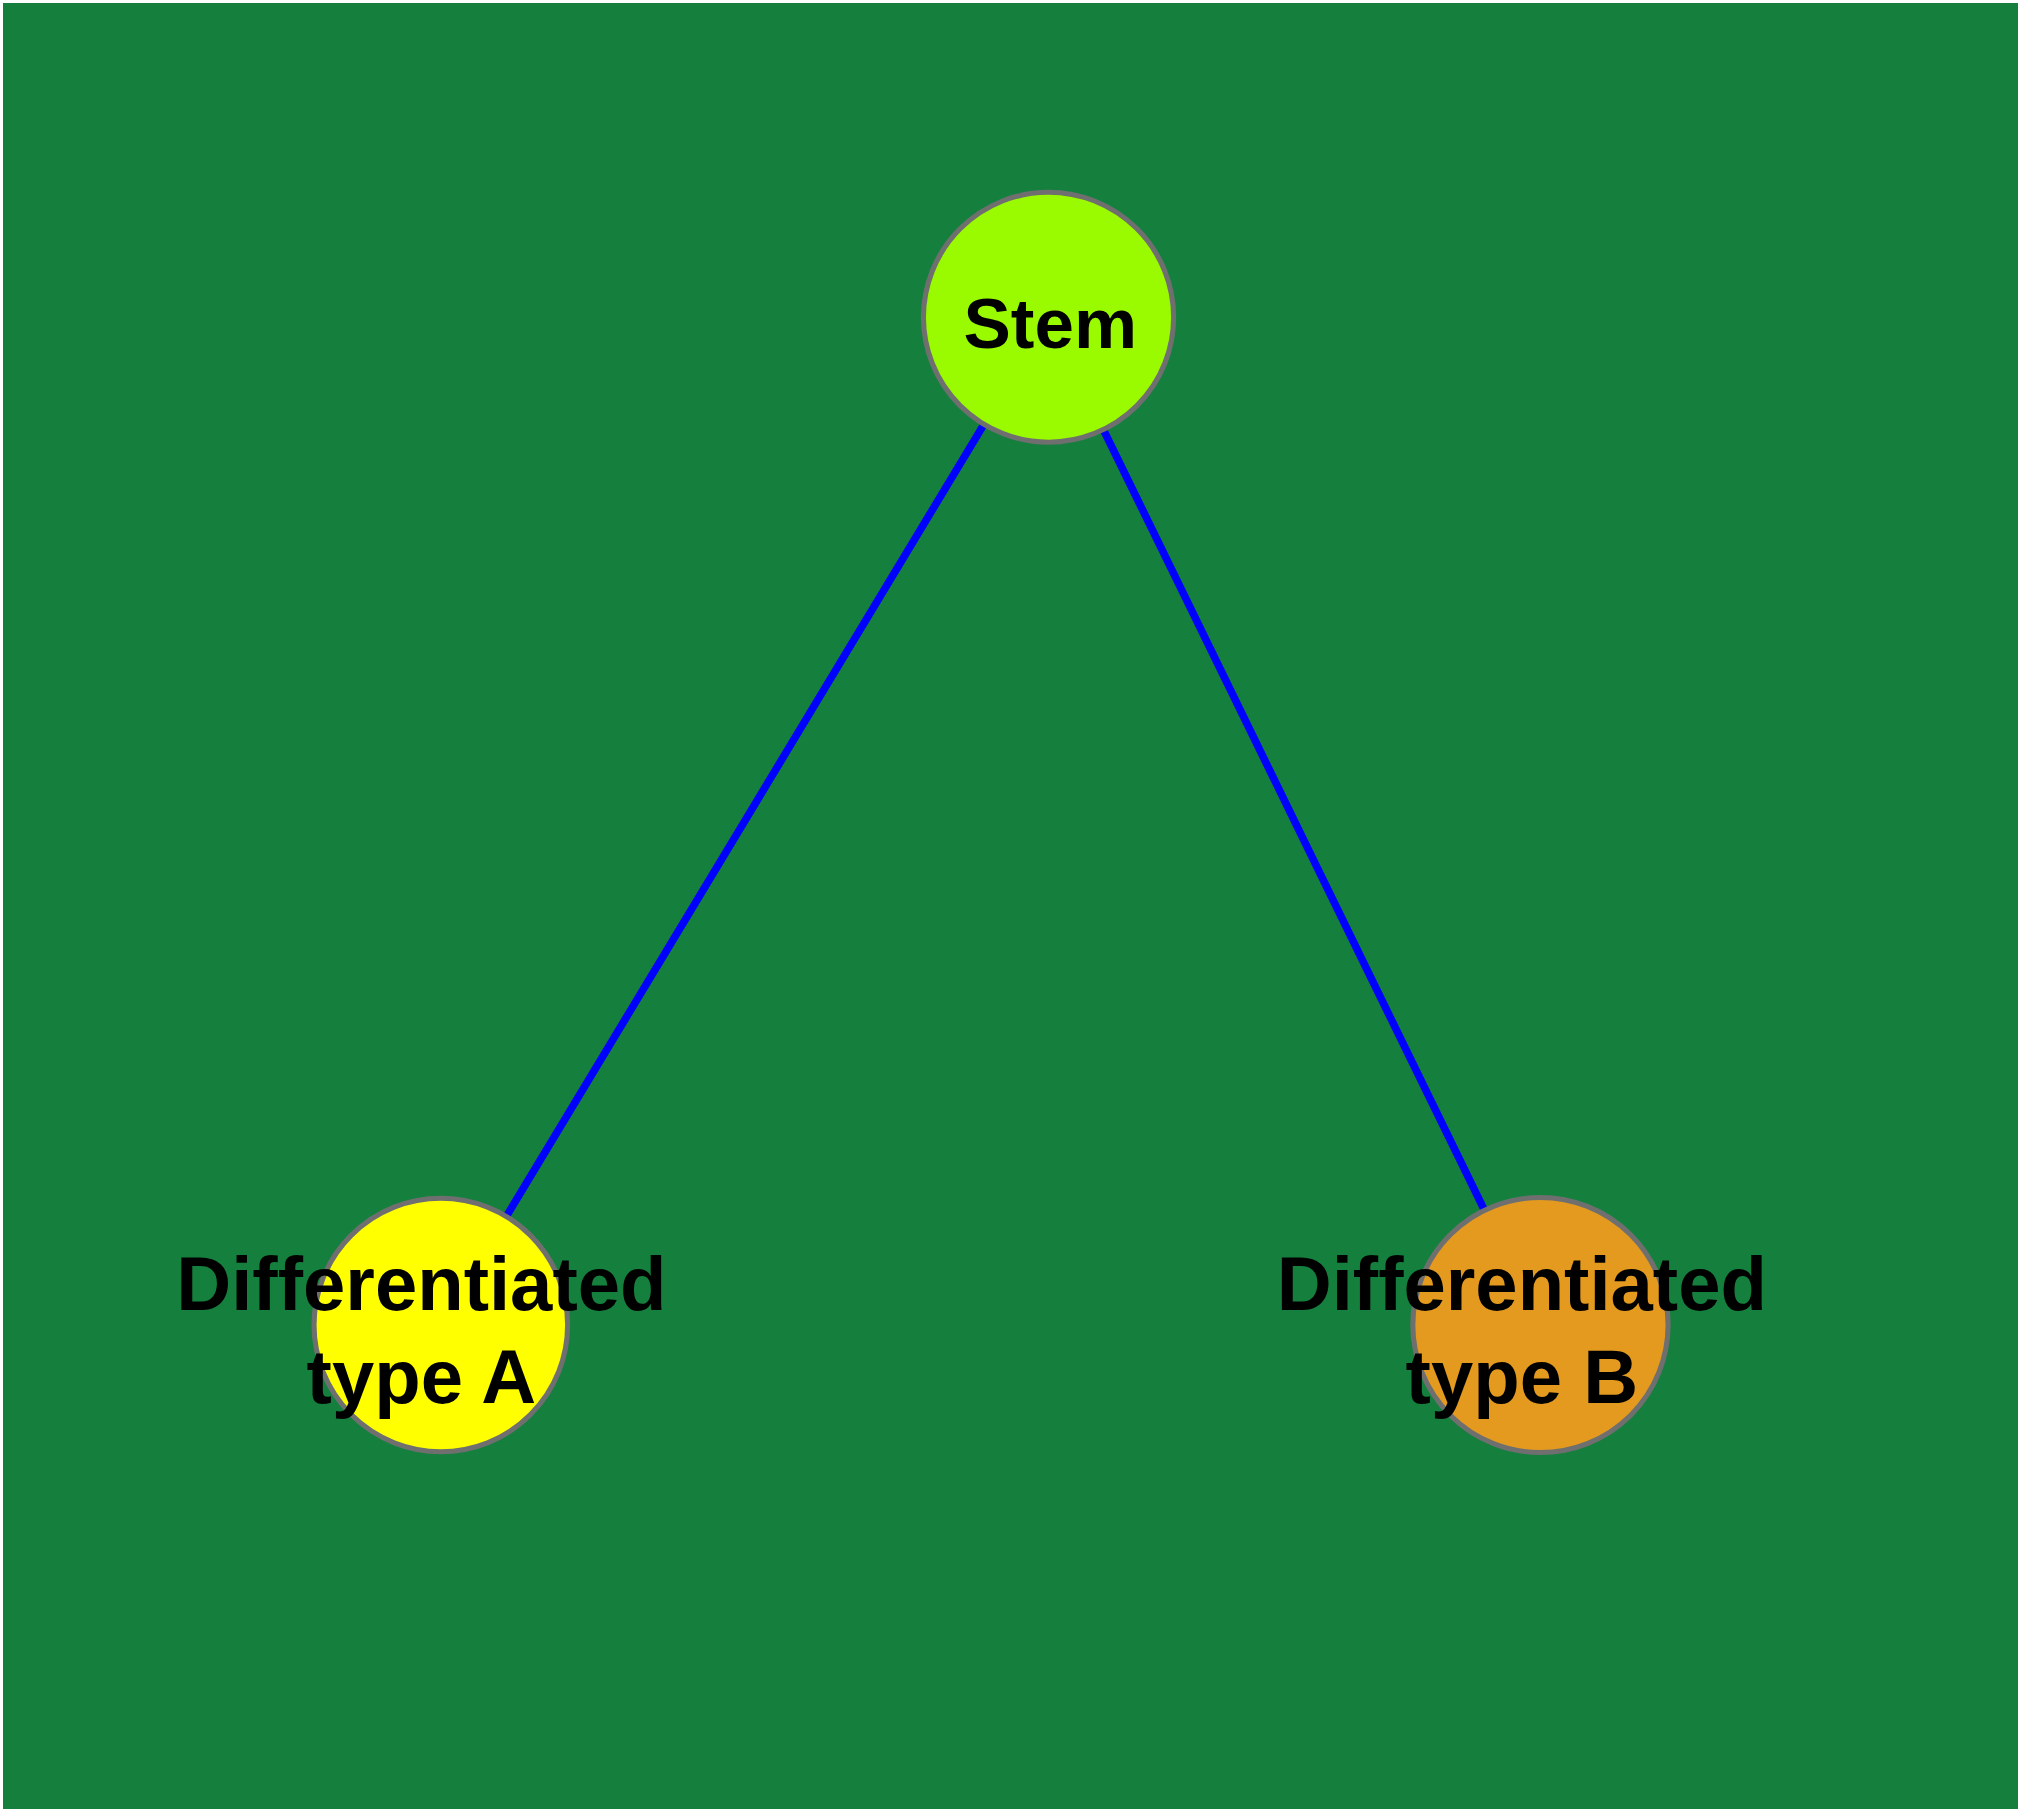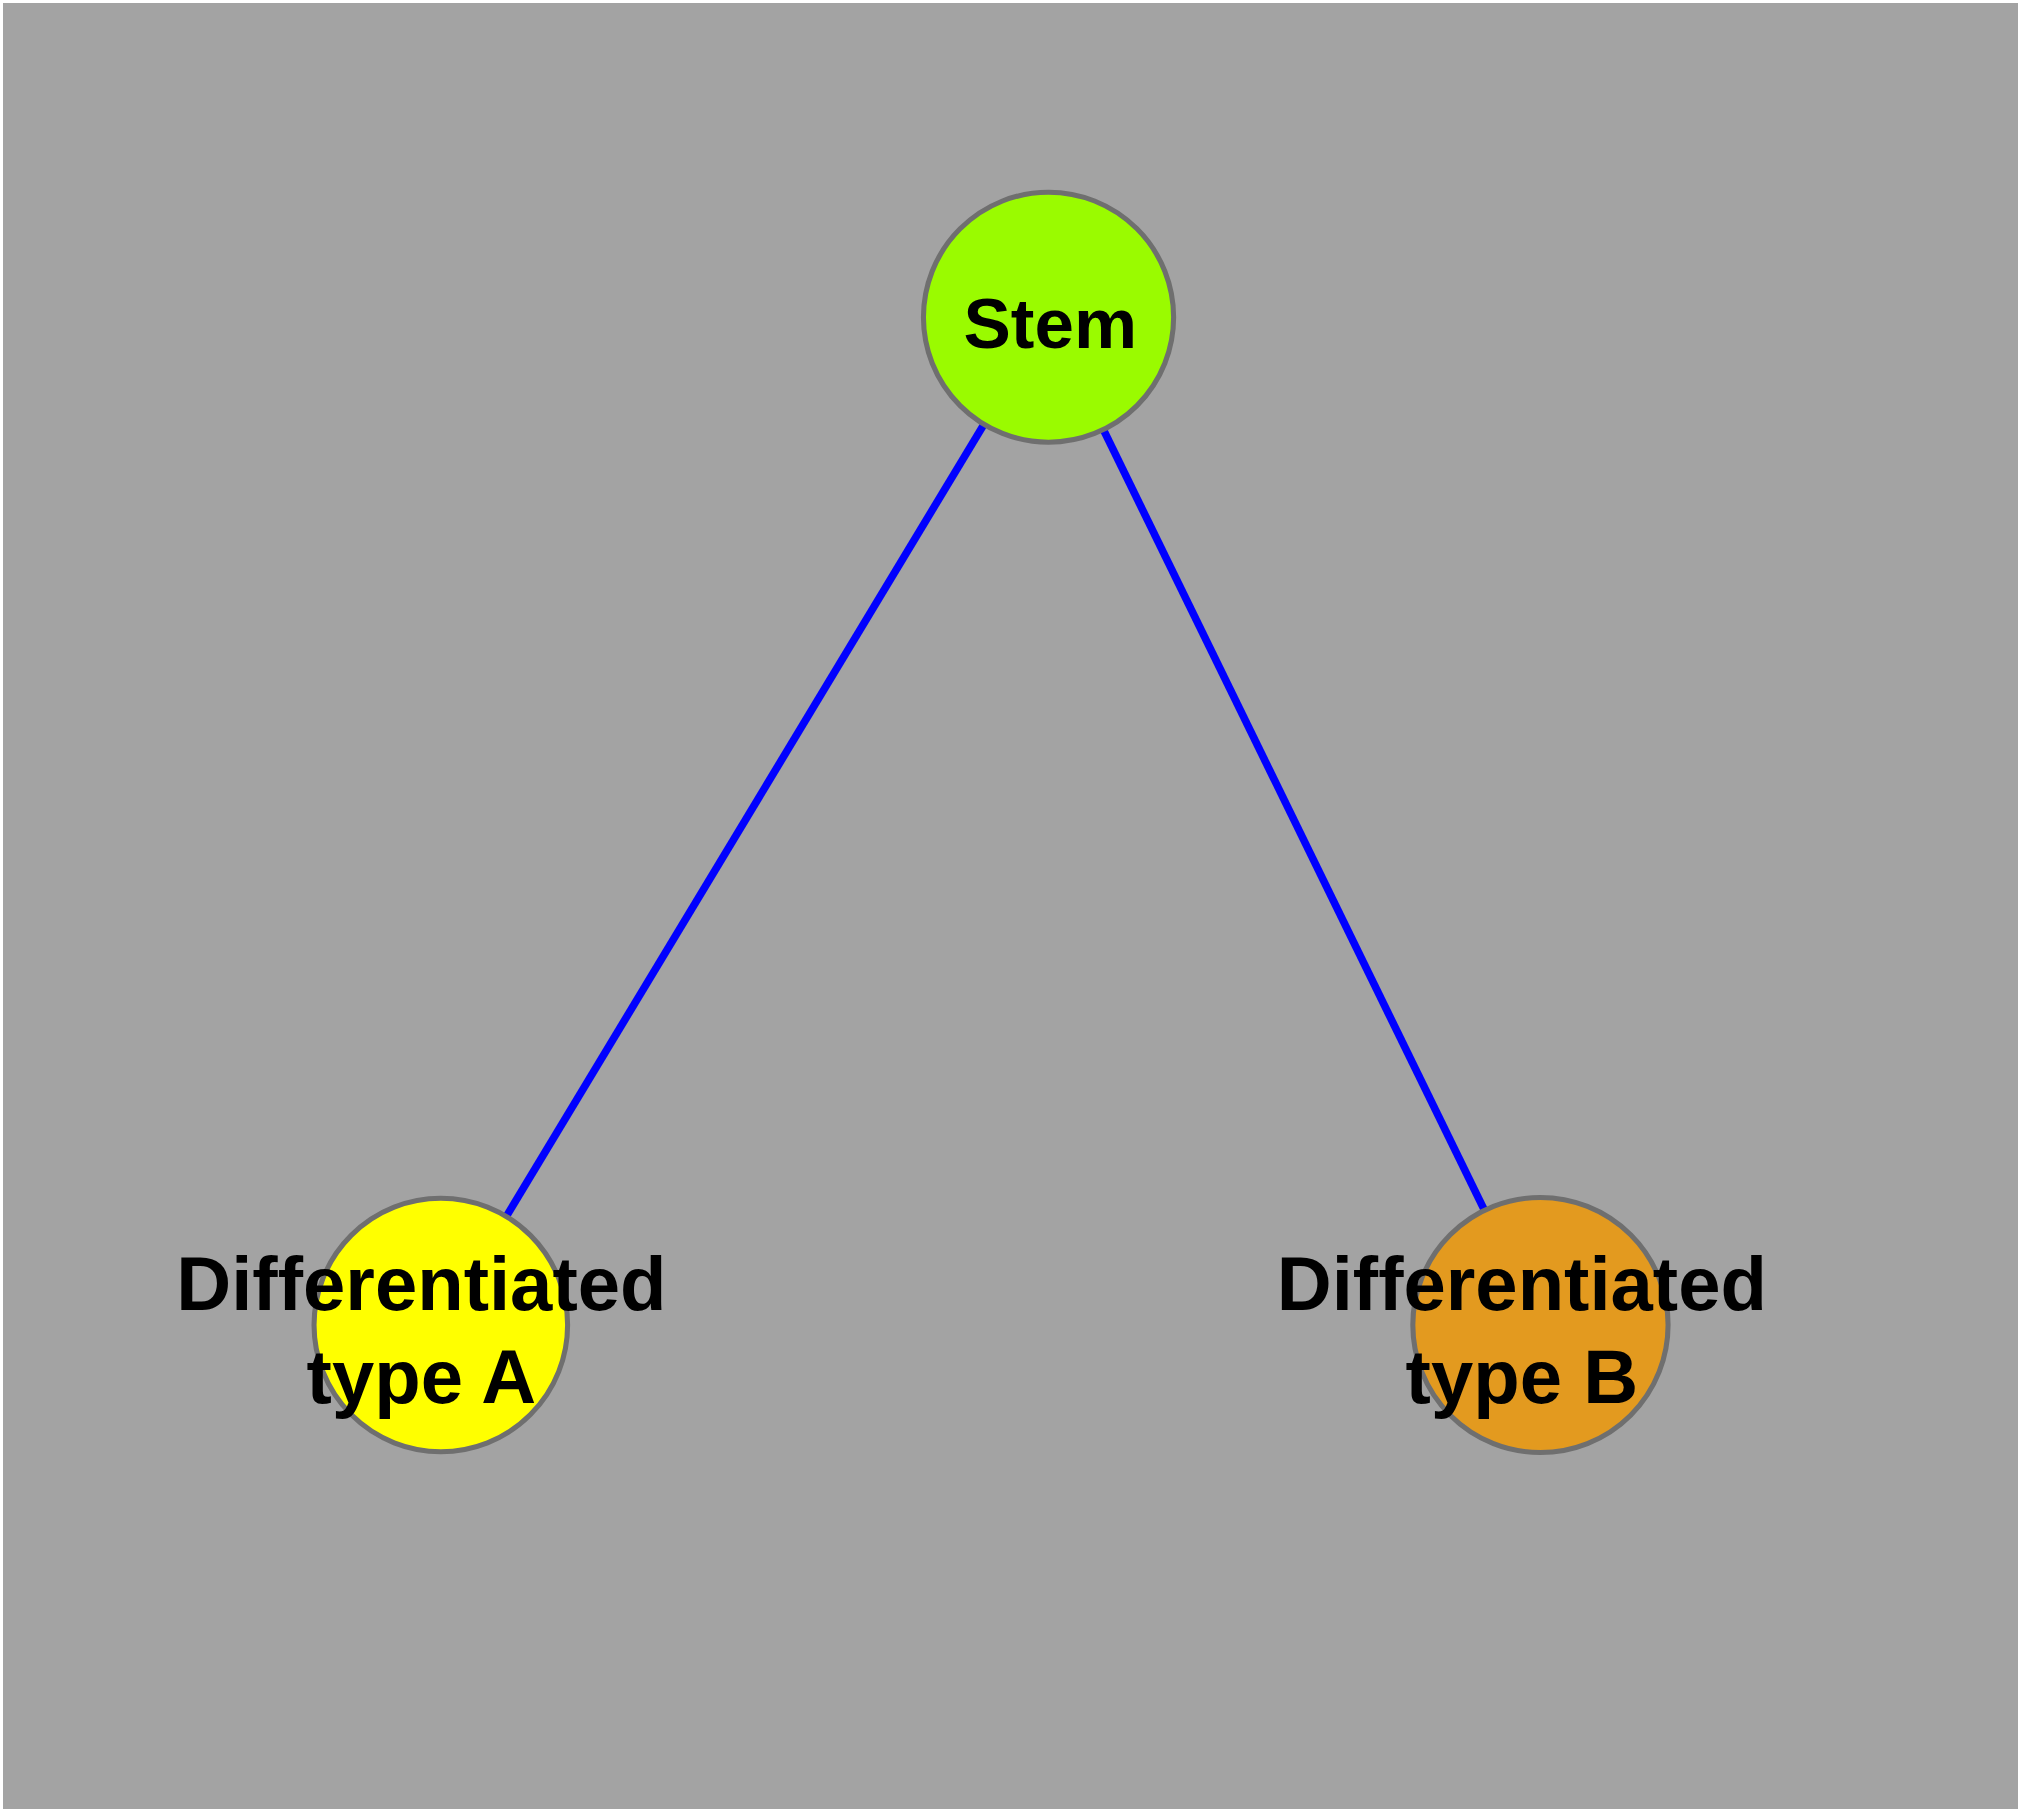--- a/index.html
+++ b/index.html
@@ -26,21 +26,21 @@
   }
   svg.graph text {
     font-family: "Liberation Sans", sans-serif;
     font-weight: bold;
     text-anchor: middle;
   }
 </style>
 </head>
 <body>
 
-<div class="canvas" style="background: #a3a3a3; border-color: rgb(255, 255, 255);">
+<div class="canvas" style="background: #15803d; border-color: rgb(255, 255, 255);">
   <svg class="graph" viewBox="0 0 2384 2138" preserveAspectRatio="none" xmlns="http://www.w3.org/2000/svg">
       <line x1="1237" y1="372" x2="518" y2="1565" stroke="#0000ff" stroke-width="9"></line>
       <line x1="1237" y1="372" x2="1819" y2="1565" stroke="#0000ff" stroke-width="9"></line>
       <circle cx="1237" cy="372" r="148" fill="#9afb00" stroke="#6f6f6f" stroke-width="6"></circle>
       <circle cx="518" cy="1565" r="150" fill="#ffff00" stroke="#6f6f6f" stroke-width="6"></circle>
       <circle cx="1819" cy="1565" r="151" fill="#e39a1f" stroke="#6f6f6f" stroke-width="6"></circle>
       <text fill="#000000" font-size="84"><tspan x="1239" y="408">Stem</tspan></text>
       <text fill="#000000" font-size="90"><tspan x="495" y="1547">Differentiated</tspan><tspan x="495" y="1657">type A</tspan></text>
       <text fill="#000000" font-size="90"><tspan x="1797" y="1547">Differentiated</tspan><tspan x="1797" y="1657">type B</tspan></text>
     </svg>

